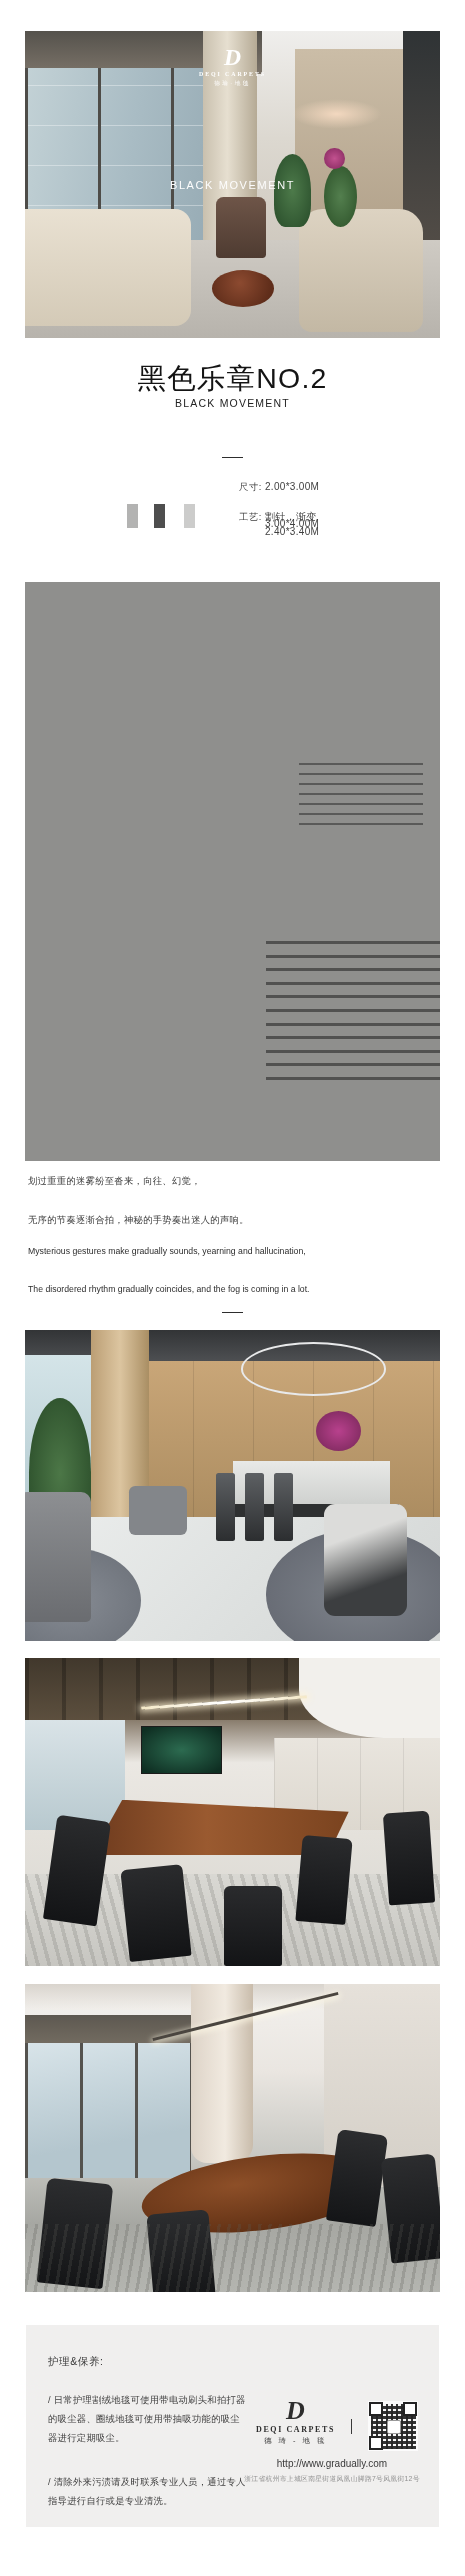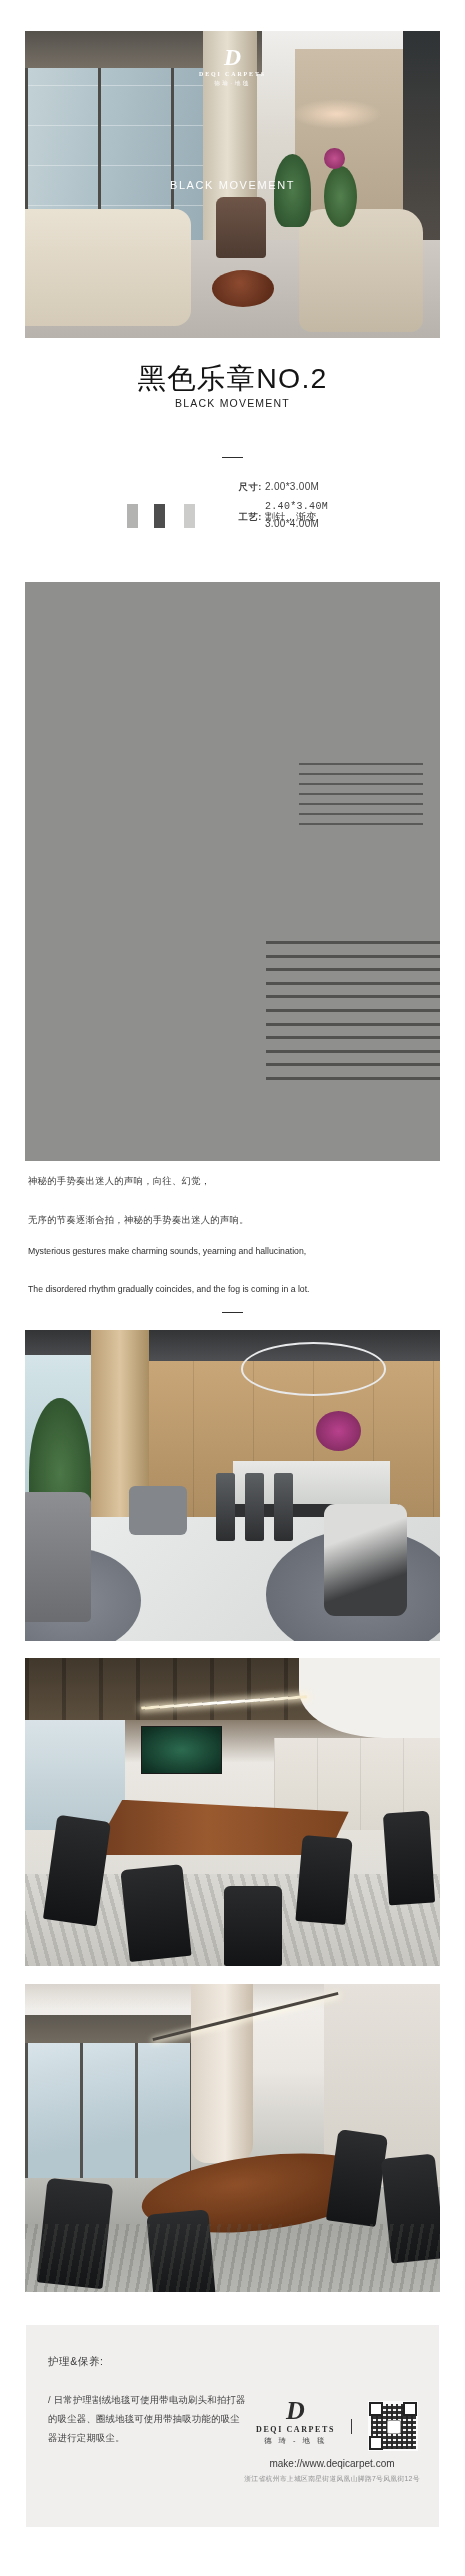--- a/index.html
+++ b/index.html
@@ -46,23 +46,23 @@
   .t-sub{left:0;width:465px;top:397px;text-align:center;color:#232323;
     font-size:10.5px;line-height:12.4px;letter-spacing:1.2px;font-weight:500;}
   .t-sku{left:0;width:465px;top:419px;text-align:center;color:#333;
     font-size:9.3px;line-height:11px;letter-spacing:0.6px;}
   .divider{width:21px;height:1.2px;background:#2d2d2d;left:222px;}
   .div1{top:457px;} .div2{top:1312px;}
 
   
   .swatch{top:504px;width:11px;height:24px;}
   .sw0{left:127px;} .sw1{left:154px;} .sw2{left:184px;}
-  .spec-label{width:52px;text-align:right;left:210px;font-size:9.3px;line-height:10.5px;color:#3f3f3f;letter-spacing:0.6px;font-weight:bold;}
+  .spec-label{width:52px;text-align:right;left:210px;font-size:9.3px;line-height:10.5px;color:#3f3f3f;letter-spacing:0.6px;}
   .spec-value{left:265px;font-size:10px;line-height:10.5px;color:#3f3f3f;letter-spacing:0.3px;}
-  .r1{top:482px;} .r2{top:502px;font-family:Liberation Mono, monospace;} .r3{top:519px;} .r4{top:512px;}
+  .r1{top:482px;} .r2{top:527px;} .r3{top:519px;} .r4{top:512px;}
 
   
   .carpet{top:582px;height:579px;background-color:#8f8f8d;
     background-image:
       repeating-linear-gradient(0deg,rgba(20,20,20,.20) 0 0.6px,rgba(0,0,0,0) 0.6px 1.9px),
       repeating-linear-gradient(90deg,rgba(25,25,25,.22) 0 1.2px,rgba(0,0,0,0) 1.2px 3.1px,rgba(240,240,238,.22) 3.1px 4.3px,rgba(0,0,0,0) 4.3px 8px),
       linear-gradient(90deg,#a9a9a6 0 3%,#5f5f5c 3% 5%,#b6b6b3 5% 8%,#6c6c69 8% 10%,#9d9d9a 10% 13%,rgba(0,0,0,0) 13%),
       radial-gradient(ellipse at 62% 6%,rgba(35,35,35,.85),rgba(0,0,0,0) 55%),
       radial-gradient(ellipse at 18% 42%,rgba(232,232,229,.85),rgba(0,0,0,0) 40%),
       radial-gradient(ellipse at 86% 28%,rgba(218,218,215,.75),rgba(0,0,0,0) 35%),
@@ -211,23 +211,23 @@
   <div class="abs spec-value r2">2.40*3.40M</div>
   <div class="abs spec-value r3">3.00*4.00M</div>
   <div class="abs spec-label r4">工艺:</div>
   <div class="abs spec-value r4">割针，渐变</div>
 
   <div class="ph carpet">
     <div class="stripes"></div>
     <div class="stripes2"></div>
   </div>
 
-  <div class="abs desc-line zh dz1">神秘的手势奏出迷人的声响，向往、幻觉，</div>
+  <div class="abs desc-line zh dz1">划过重重的迷雾纷至沓来，向往、幻觉，</div>
   <div class="abs desc-line zh dz2">无序的节奏逐渐合拍，神秘的手势奏出迷人的声响。</div>
-  <div class="abs desc-line en de1">Mysterious gestures make charming sounds, yearning and hallucination,</div>
+  <div class="abs desc-line en de1">Mysterious gestures make gradually sounds, yearning and hallucination,</div>
   <div class="abs desc-line en de2">The disordered rhythm gradually coincides, and the fog is coming in a lot.</div>
   <div class="abs divider div2"></div>
 
   <section class="ph p2">
     <div class="p2-ceil"></div>
     <div class="p2-wood"></div>
     <div class="p2-win"></div>
     <div class="p2-plant"></div>
     <div class="p2-pillar"></div>
     <div class="p2-ringlight"></div>
@@ -272,34 +272,35 @@
     <div class="p4-chairA"></div>
     <div class="p4-chairB"></div>
     <div class="p4-chairC"></div>
     <div class="p4-chairD"></div>
     <div class="p4-floor-line"></div>
   </section>
 
   <footer class="abs footer-box">
     <div class="care-title">护理&amp;保养:</div>
     <p class="care-p care-p1" style="margin:0;">/ 日常护理割绒地毯可使用带电动刷头和拍打器的吸尘器、圈绒地毯可使用带抽吸功能的吸尘器进行定期吸尘。</p>
+    <p class="care-p care-p2" style="margin:0;">/ 清除外来污渍请及时联系专业人员，通过专人指导进行自行或是专业清洗。</p>
 
     <div class="f-brand">
       <span class="f-mono">D</span>
       <span class="f-name">DEQI CARPETS</span>
       <span class="f-cn">德 琦 - 地 毯</span>
     </div>
     <div class="f-vbar"></div>
 
     <div class="qr">
       <div class="qr-pat"></div>
       <div class="qr-f qr-f1"></div>
       <div class="qr-f qr-f2"></div>
       <div class="qr-f qr-f3"></div>
       <div class="qr-center"></div>
     </div>
 
-    <div class="f-url">make://www.deqicarpet.com</div>
+    <div class="f-url">http://www.gradually.com</div>
     <div class="f-addr">浙江省杭州市上城区南星街道凤凰山脚路7号凤凰街12号</div>
   </footer>
 
 </div>
 
 
 </body></html>

